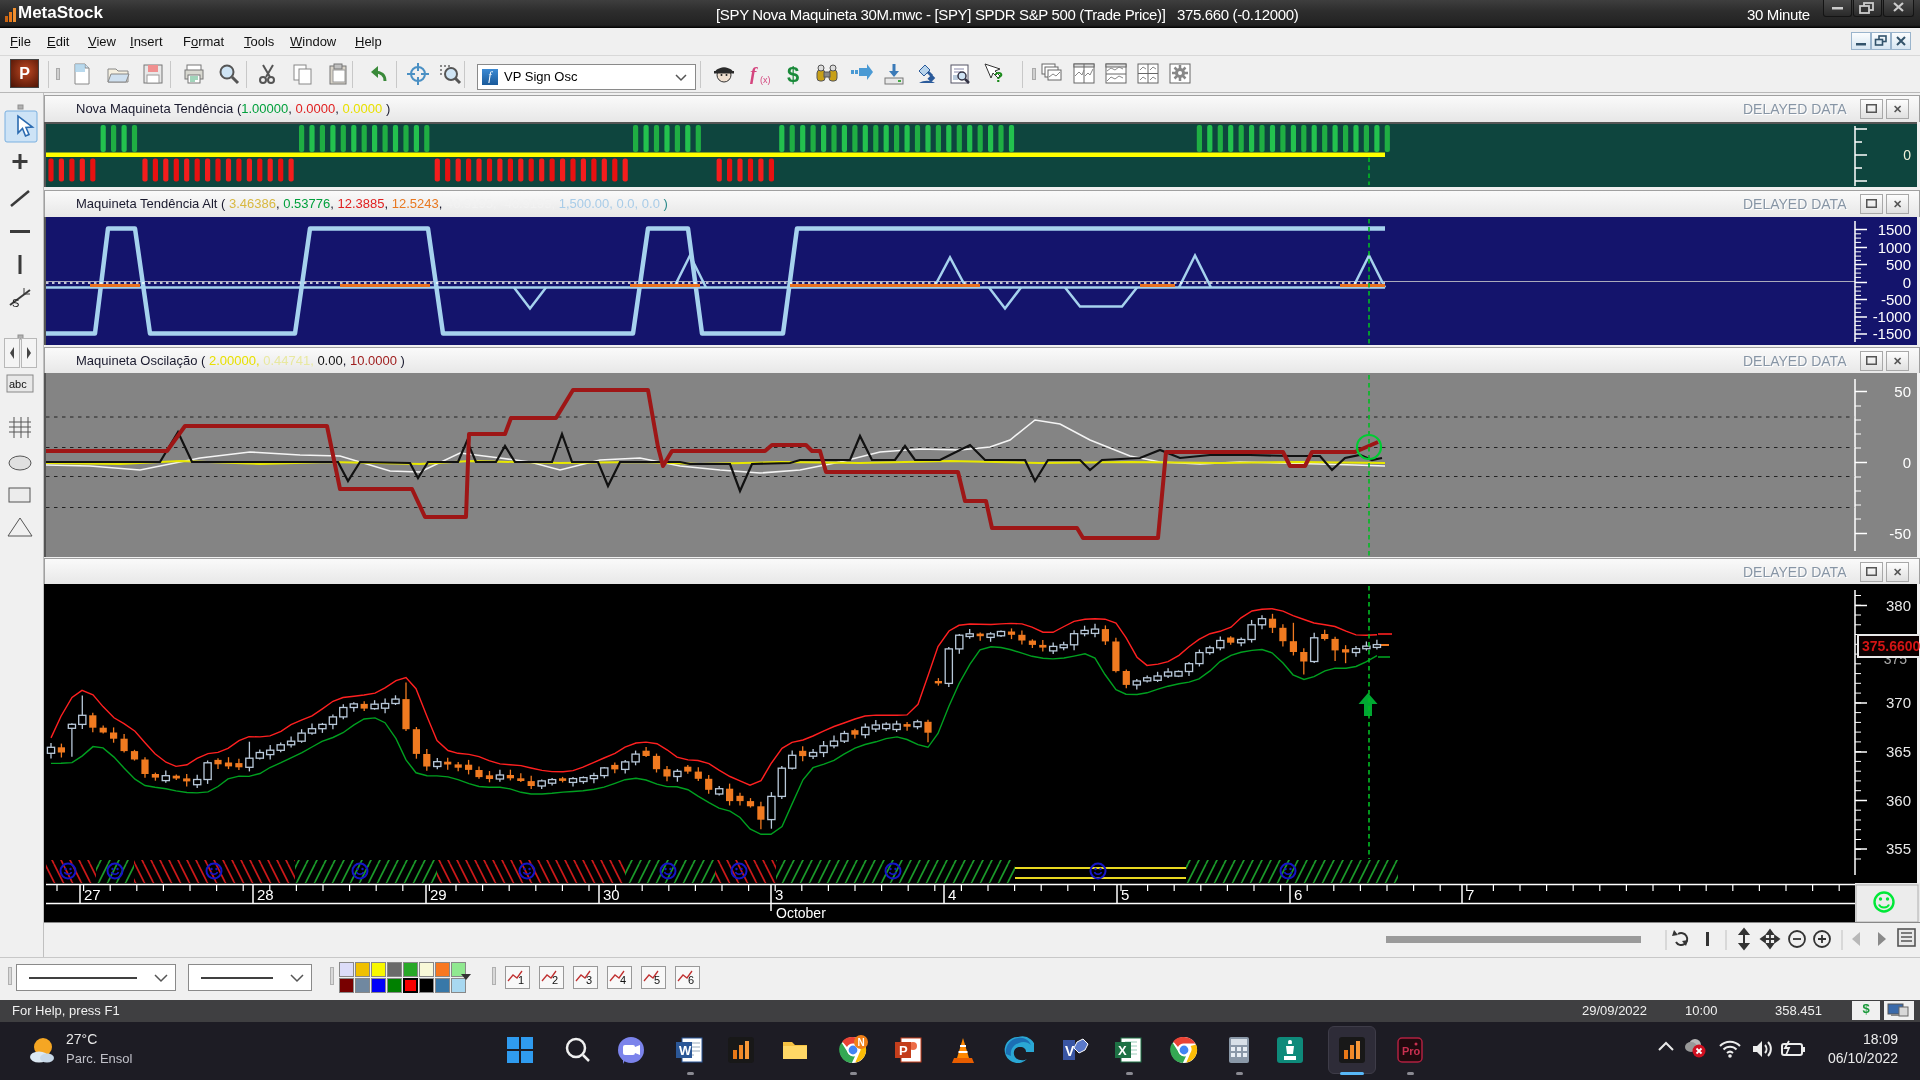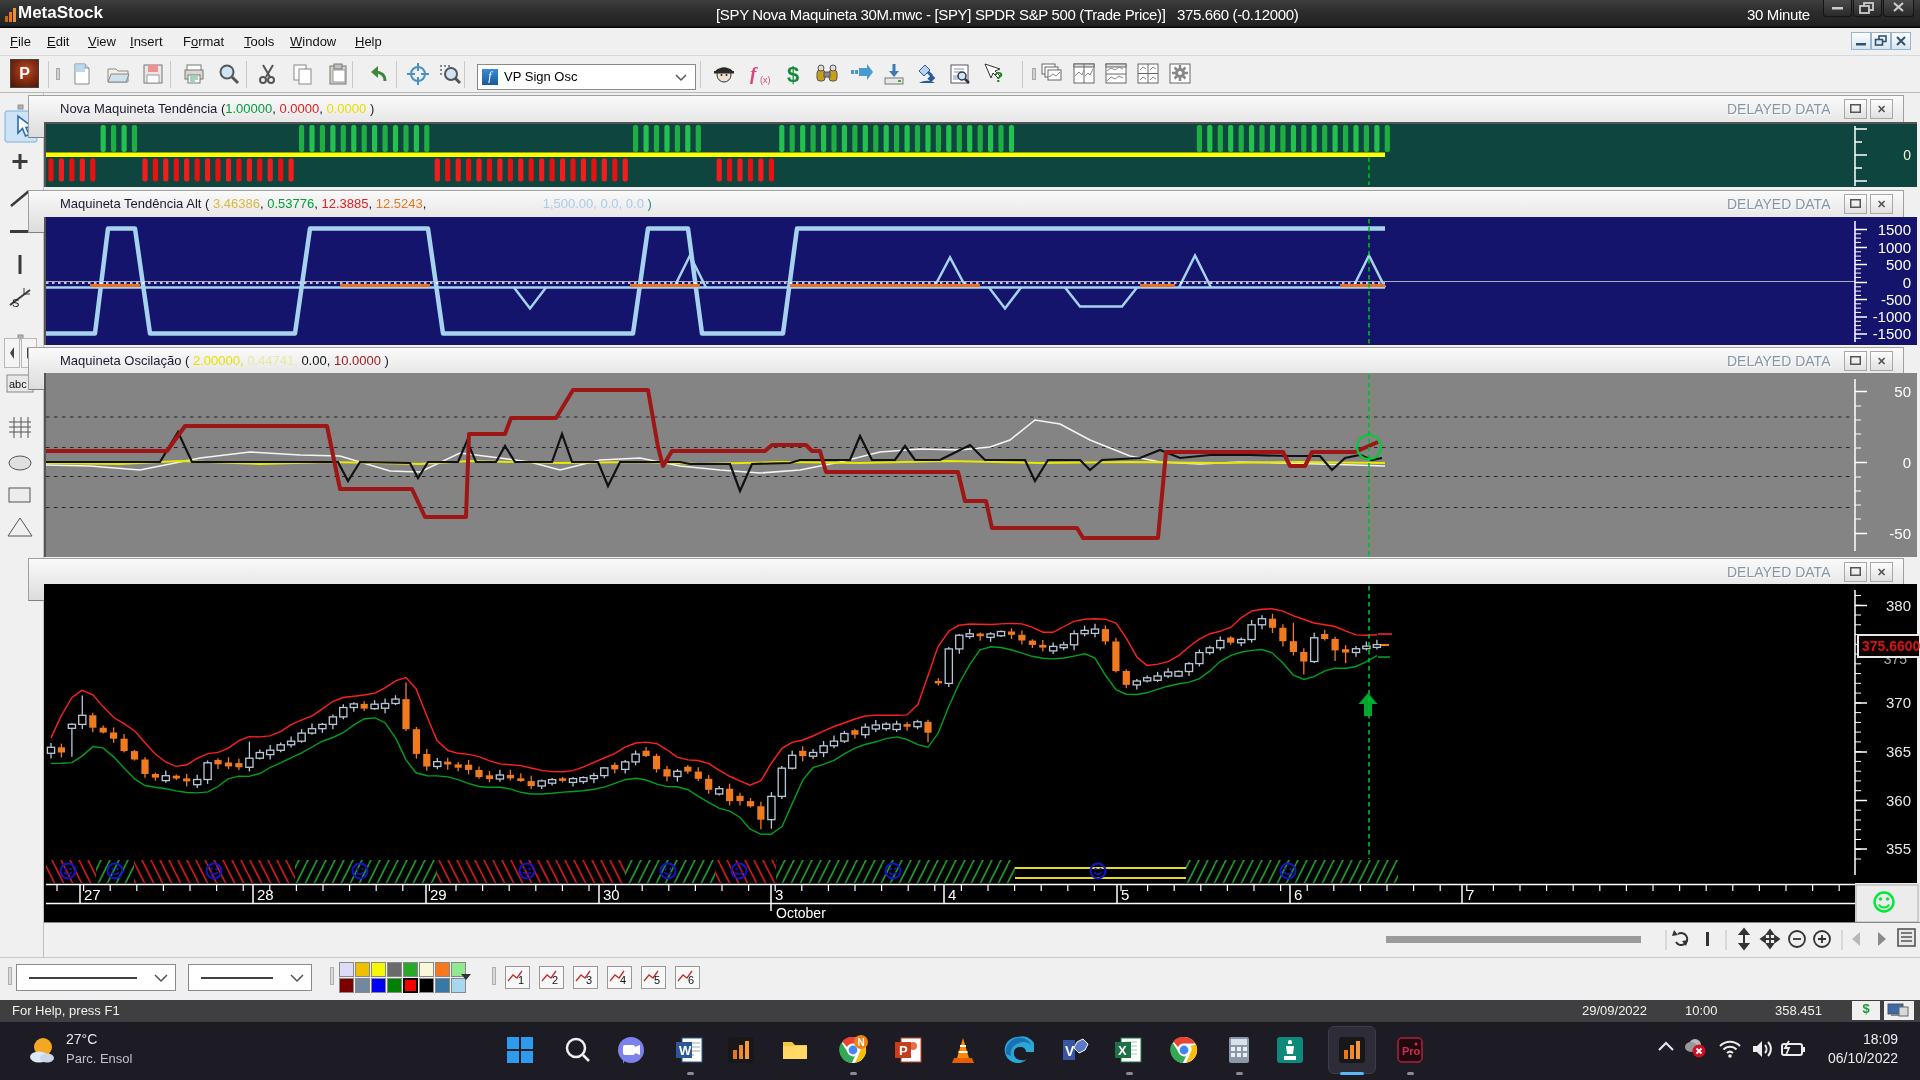--- a/index.html
+++ b/index.html
@@ -7,21 +7,21 @@
 .mslogo{left:18px;top:3px;color:#fff;font-size:17px;font-weight:bold;letter-spacing:0px}
 .titletext{left:716px;top:6px;color:#fff;font-size:15px;letter-spacing:-0.35px}
 .tbtn{top:0px;width:29px;height:17px;background:linear-gradient(#4a4a4a,#2a2a2a);border:1px solid #141414;border-top:none;border-radius:0 0 3px 3px;color:#ccc;text-align:center;font-size:10px;line-height:15px}
 .menubar{left:0;top:28px;width:1920px;height:28px;background:#f0f0f0;border-bottom:1px solid #d8d8d8}
 .mdibtn{top:32px;width:20px;height:18px;background:linear-gradient(#fbfdfe,#d7e6f2);border:1px solid #9ab4cc;color:#33536b;font-size:10px;text-align:center;line-height:16px;font-weight:bold}
 .toolbar{left:0;top:56px;width:1920px;height:37px;background:#f0f0f0;border-bottom:1px solid #b8b8b8}
 .tsep{position:absolute;top:5px;width:1px;height:27px;background:#c8c8c8}
 .combo{position:absolute;left:477px;top:8px;width:219px;height:26px;background:#fff;border:1px solid #8a8a8a;font-size:13px;color:#000}
 .leftbar{left:0;top:93px;width:44px;height:907px;background:#f0f0f0;border-right:1px solid #c0c0c0}
 .lbtn{position:absolute;left:4px;width:34px;height:31px}
-.hdr{left:28px;width:1876px;height:43px;background:linear-gradient(#fafafa,#dcdcdc);border:1px solid #a0a0a0;border-bottom:1px solid #808080;font-size:13px;color:#1a1a2e}
+.hdr{left:44px;width:1876px;height:43px;background:linear-gradient(#fafafa,#dcdcdc);border:1px solid #a0a0a0;border-bottom:1px solid #808080;font-size:13px;color:#1a1a2e}
 .hdrtxt{position:absolute;left:31px;top:5px;white-space:pre}
 .dd{position:absolute;left:1698px;top:5px;color:#8795a5;font-size:14px;text-shadow:1px 1px 0 #fff}
 .hbtn{position:absolute;top:3px;width:23px;height:20px;background:linear-gradient(#fdfdfd,#e0e0e0);border:1px solid #a8a8a8;color:#555;font-size:11px;text-align:center;line-height:18px;font-weight:bold}
 .statusbar{left:0;top:1000px;width:1920px;height:22px;background:#3f3f41;color:#f0f0f0;font-size:13px}
 .taskbar{left:0;top:1022px;width:1920px;height:58px;background:#1d1c24}
 .runind{position:absolute;top:1072px;width:7px;height:3px;border-radius:2px;background:#8a8a92}
 </style></head><body>
 <div class="abs titlebar"></div>
 <svg class="abs" style="left:5px;top:7px" width="14" height="16" viewBox="0 0 14 16">
     <rect x="0" y="9" width="3" height="6" fill="#c86414"></rect>

